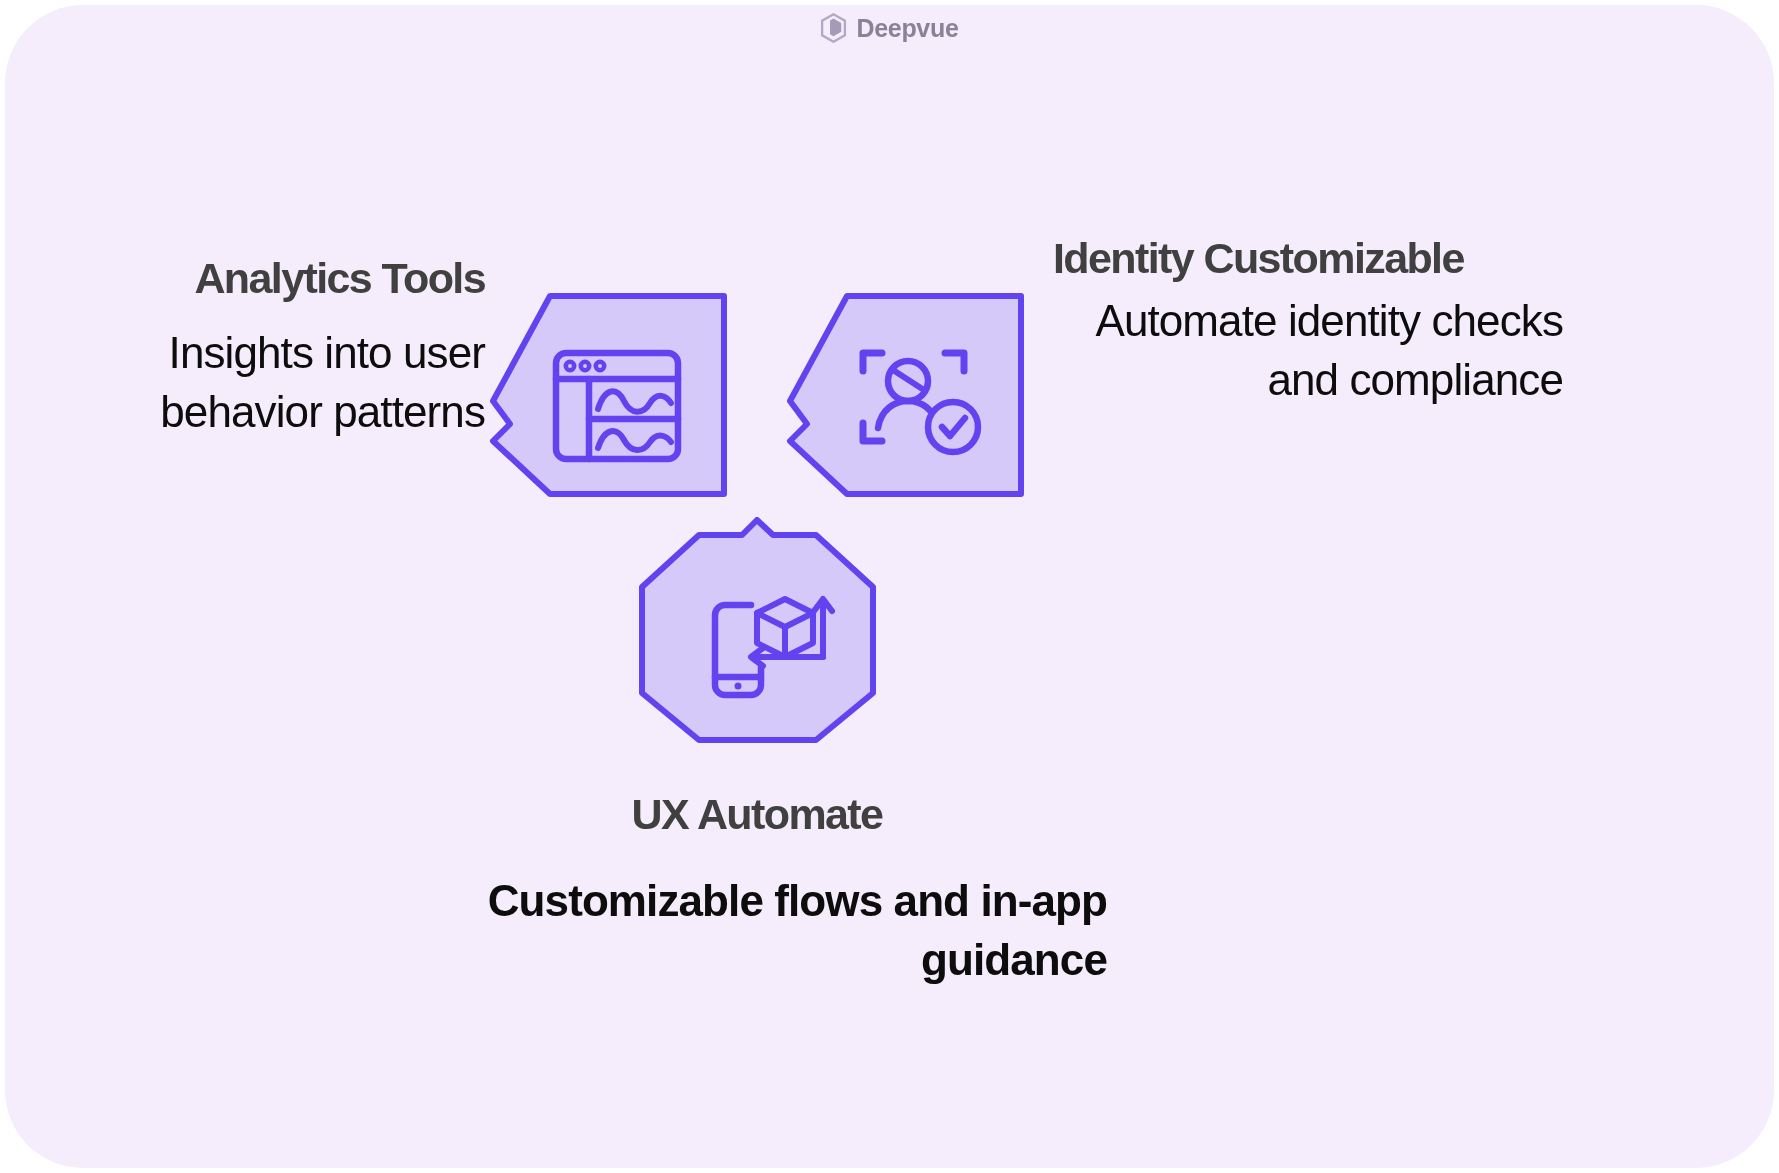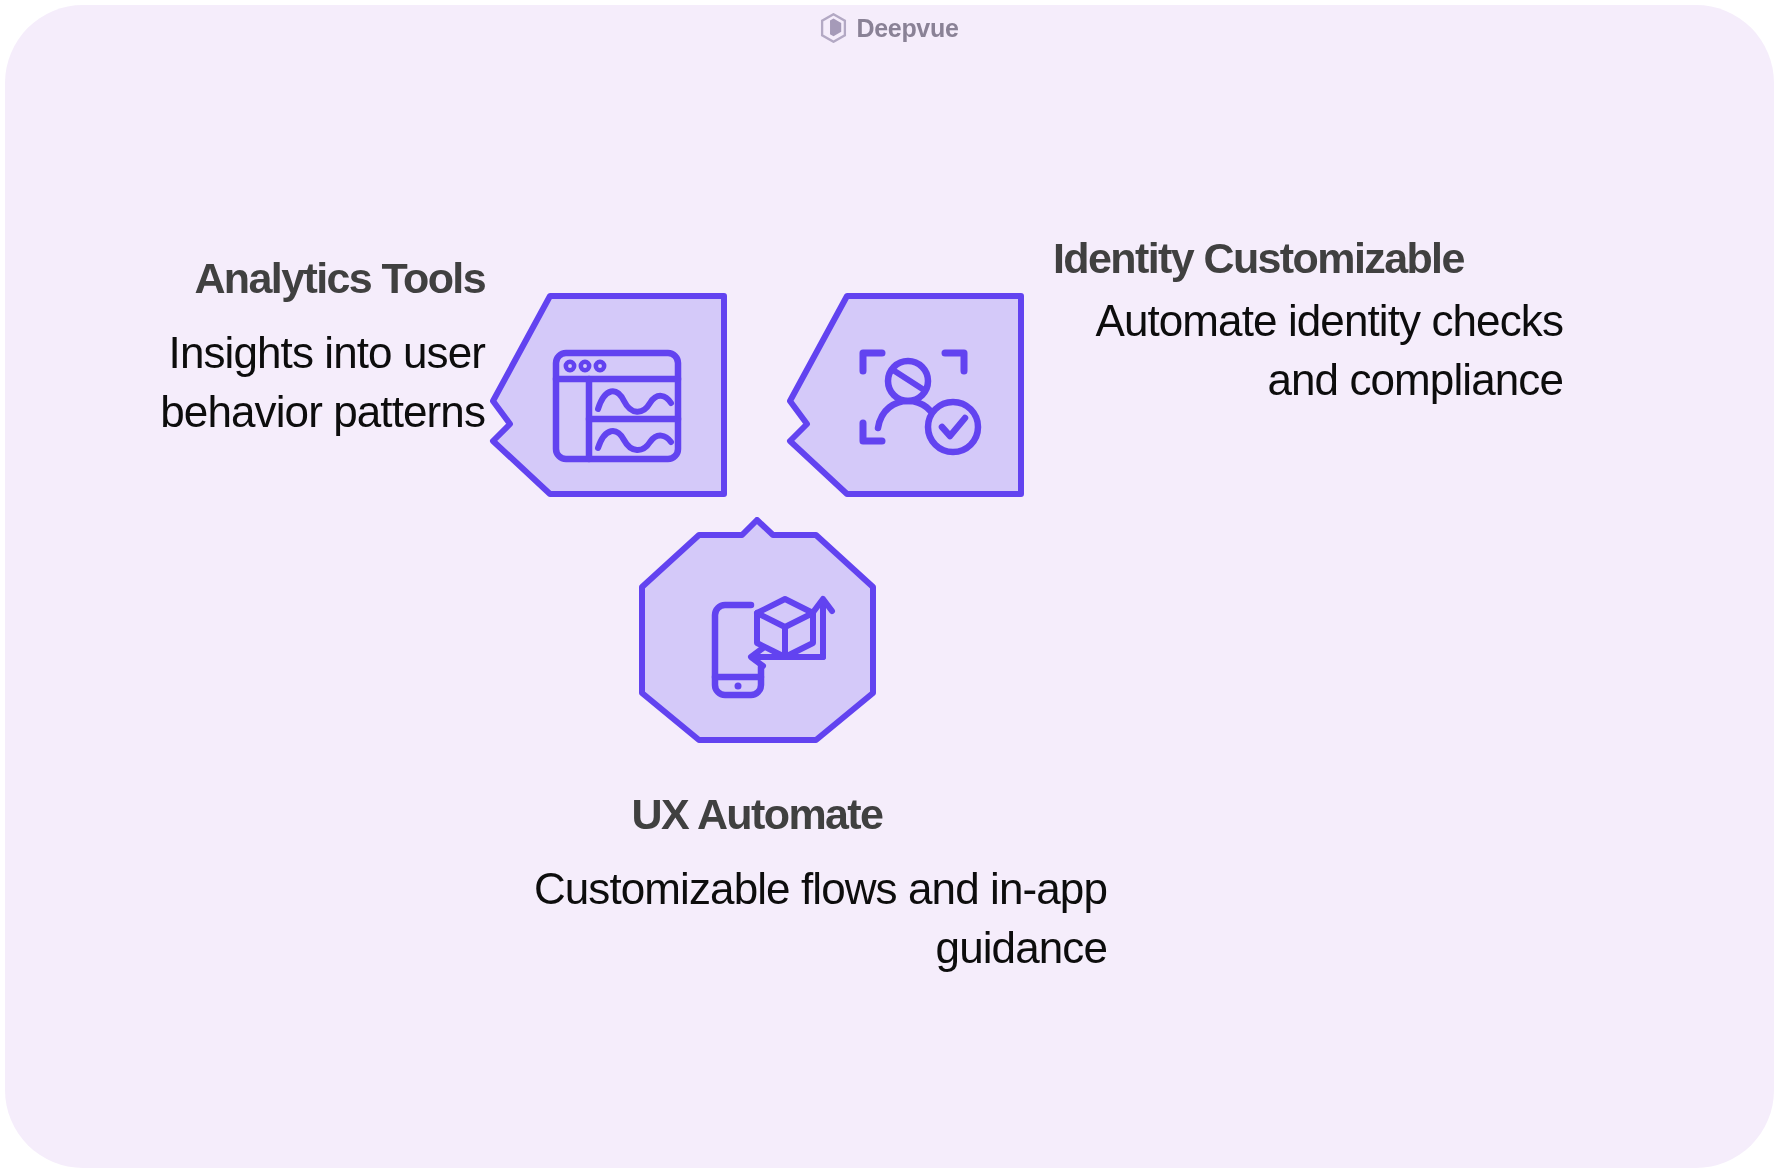--- a/index.html
+++ b/index.html
@@ -104,21 +104,21 @@
   }
   .identity-text .block-desc { margin-top: 8px; }
 
   .ux-text {
     position: absolute;
     left: 402px;
     top: 784px;
     width: 700px;
     text-align: center;
   }
-  .ux-text .block-desc { margin-top: 20px; }
+  .ux-text .block-desc { margin-top: 32px; font-weight: bold; }
 </style>
 </head>
 <body>
 
 <div class="card">
 
   <div class="brand">
     <span>
       <svg class="brand-mark" viewBox="0 0 28 31" aria-hidden="true">
         <path d="M14 1.2 L25.8 8.0 L25.8 23.0 L14 29.8 L2.2 23.0 L2.2 8.0 Z" fill="none" stroke="#b3a9c4" stroke-width="2.4"></path>

